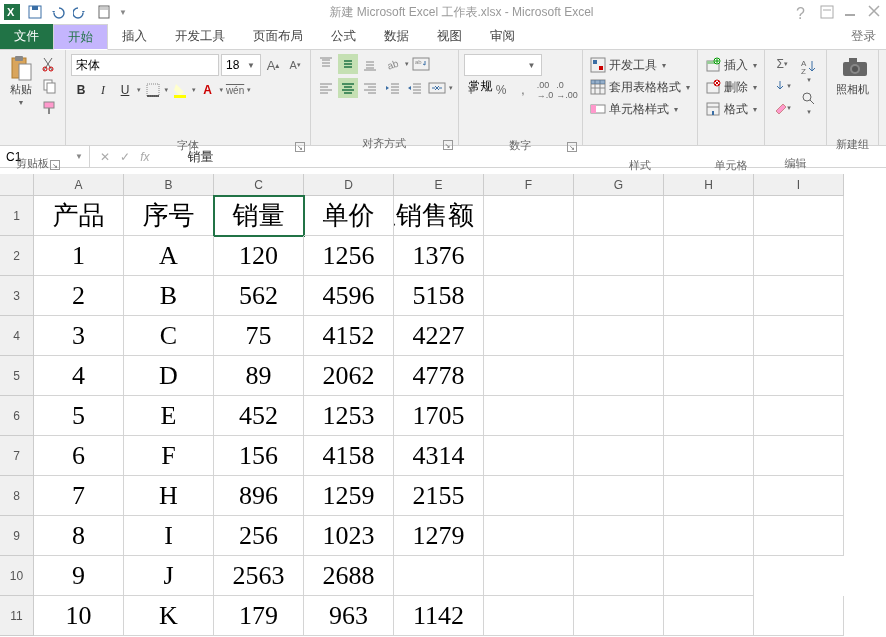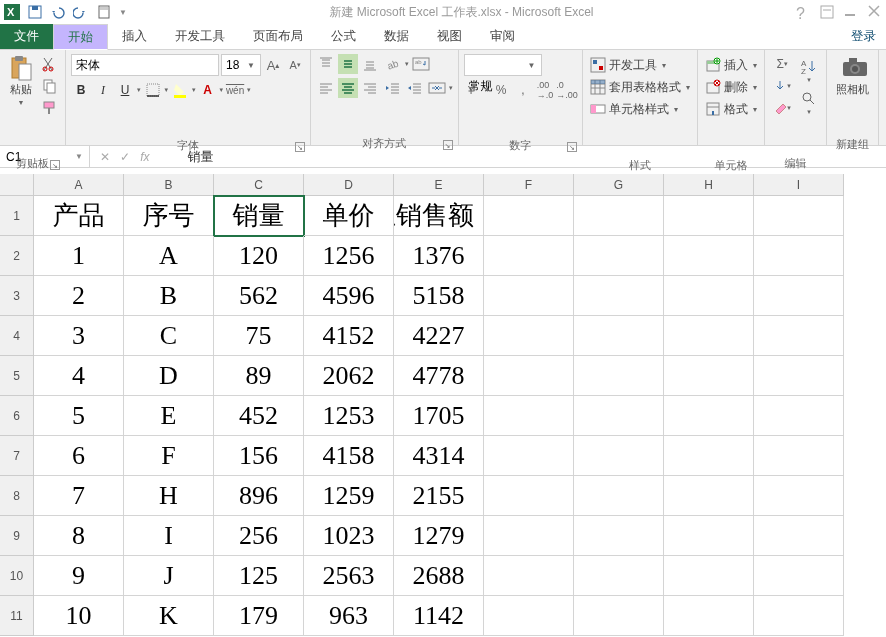--- a/index.html
+++ b/index.html
@@ -7,21 +7,21 @@
 .titlebar { height: 24px; background: #fff; display: flex; align-items: center; padding: 0 4px; border-bottom: 0; }
 .titlebar .qat { display: flex; align-items: center; gap: 7px; }
 .titlebar .qat .icon { width: 16px; height: 16px; display:flex;align-items:center;justify-content:center;}
 .titlebar .title { flex: 1; text-align: center; color: #999; font-size: 12px; }
 .titlebar .right { display: flex; align-items: center; gap: 10px; color: #aaa; }
 .titlebar .right .icon{width:14px;height:14px;}
 .tabbar { height: 26px; background: #fff; display: flex; align-items: stretch; border-bottom: 1px solid #d4d4d4; }
 .tab { padding: 0 14px; display: flex; align-items: center; font-size: 12.5px; color: #444; cursor: pointer; font-family: Liberation Serif, serif; }
 .tab.file { background: #217346; color: #fff; }
 .tab.active { background: #c4b5fd; border: 1px solid #d4d4d4; border-bottom: 1px solid #fff; margin-bottom: -1px; color:#217346;}
-.tabbar .right { margin-left: auto; display: flex; align-items: center; padding-right: 10px; font-size: 12.5px; color: #0c4a6e; }
+.tabbar .right { margin-left: auto; display: flex; align-items: center; padding-right: 10px; font-size: 12.5px; color: #737373; }
 .ribbon { height: 96px; background: #f1f1f1; border-bottom: 1px solid #d4d4d4; display: flex; }
 .group { border-right: 1px solid #d4d4d4; display: flex; flex-direction: column; padding: 2px 5px 0; gap: 36px; }
 .group-body { flex: 1; display: flex; align-items: flex-start; gap: 3px; padding-top: 2px;}
 .group-label { text-align: center; font-size: 11px; color: #666; padding: 2px 0; position:relative;}
 .group-label .dbox{position:absolute;right:0;bottom:3px;width:10px;height:10px;border:1px solid #999;display:flex;align-items:center;justify-content:center;}
 .group-label .dbox::after{content:"↘";font-size:7px;color:#666;line-height:1;}
 .big-btn { display: flex; flex-direction: column; align-items: center; justify-content: flex-start; padding: 2px 4px; gap: 2px; cursor: pointer; font-size: 11px; color: #444;}
 .big-btn .ic{width:24px;height:24px;}
 .vstack { display: flex; flex-direction: column; gap: 2px; }
 .hstack { display: flex; flex-direction: row; align-items: center; gap: 2px; }
@@ -592,21 +592,20 @@
           <div class="cell w-d">1023</div>
           <div class="cell w-e">1279</div>
           <div class="cell w-f"></div>
           <div class="cell w-g"></div>
           <div class="cell w-h"></div>
           <div class="cell w-i"></div>
         </div>
         <div class="data-row">
           <div class="cell w-a">9</div>
           <div class="cell w-b">J</div>
-          <div class="cell w-c">125</div>
           <div class="cell w-d">2563</div>
           <div class="cell w-e">2688</div>
           <div class="cell w-f"></div>
           <div class="cell w-g"></div>
           <div class="cell w-h"></div>
           <div class="cell w-i"></div>
         </div>
         <div class="data-row">
           <div class="cell w-a">10</div>
           <div class="cell w-b">K</div>

